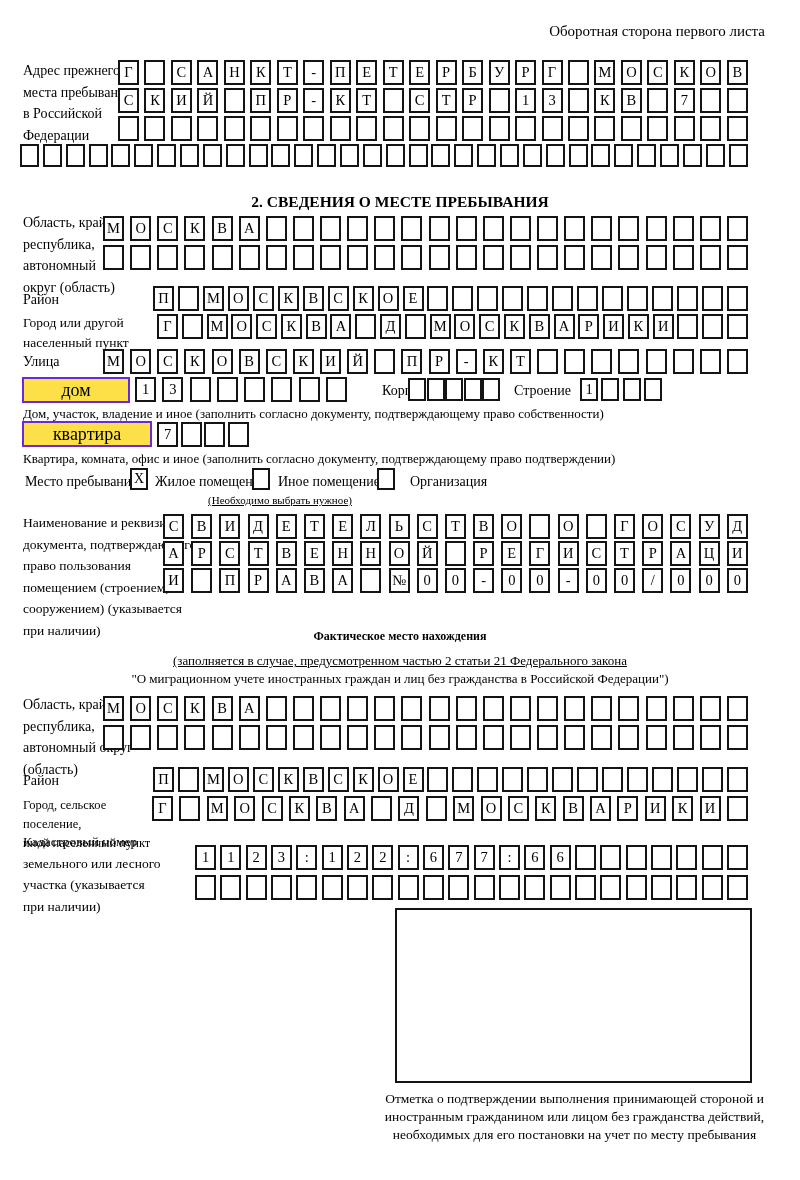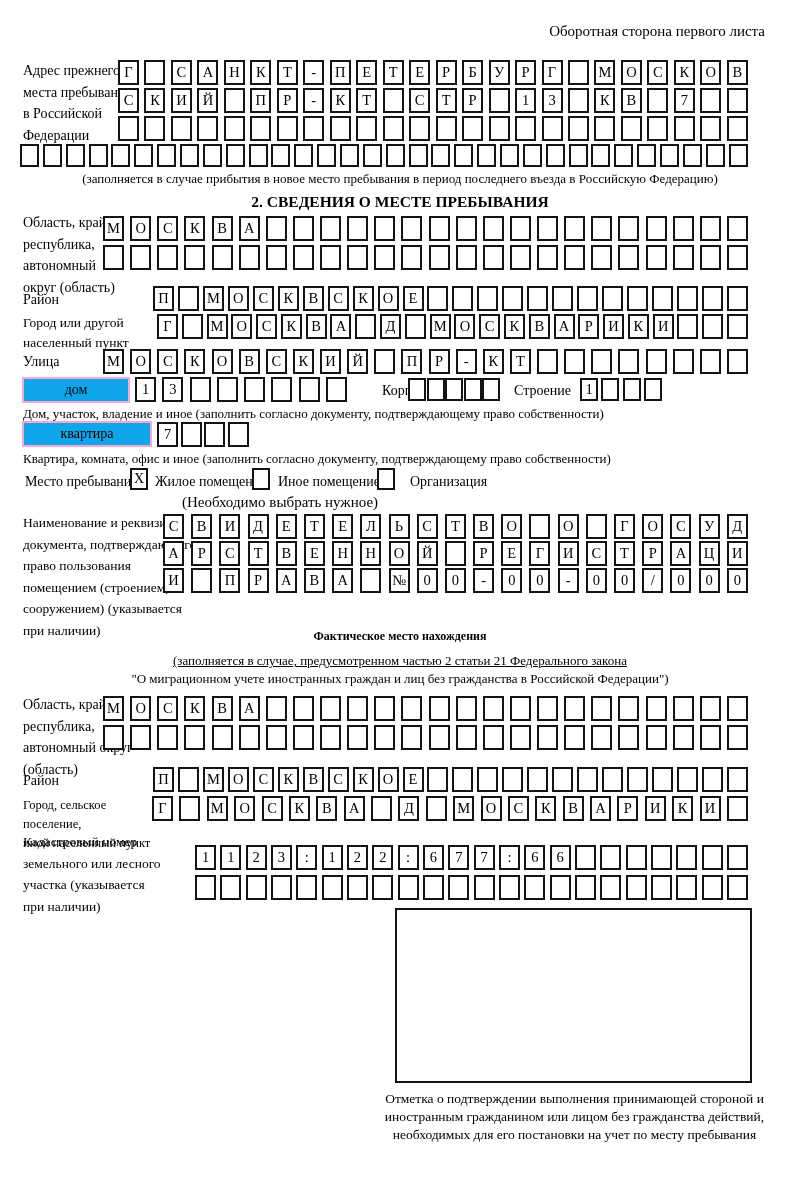--- a/index.html
+++ b/index.html
@@ -4,34 +4,34 @@
 <style>
   html,body{margin:0;padding:0;background:#fff;}
   .page{
     position:relative;width:794px;height:1180px;background:#fff;
     font-family:"Liberation Serif", serif;color:#000;overflow:hidden;
   }
   .abs{position:absolute;}
   .label{font-size:14px;line-height:21.5px;}
   .lines{white-space:pre-line;}
   .caption{font-size:13px;text-align:center;left:0;width:800px;}
-  .small-caption{font-size:15px;}
+  .small-caption{font-size:11px;text-decoration:underline;}
   .title{font-size:15.5px;font-weight:bold;text-align:center;left:0;width:800px;}
   .side-note{font-size:15px;}
   .cellrow{display:flex;justify-content:space-between;align-items:flex-start;}
   .cell{
     box-sizing:border-box;flex:0 0 21px;width:21px;height:25px;
     border:2px solid #141414;display:flex;align-items:center;justify-content:center;
     font-size:14.5px;background:#fff;
   }
   .cells-sm .cell{flex-basis:19px;width:19px;height:23px;}
   .cells-xs .cell{flex-basis:18px;width:18px;height:23px;}
   .namebox{
-    box-sizing:border-box;border:2px solid #f9a8d4;display:flex;
-    align-items:center;justify-content:center;font-size:14px;background:#0ea5e9;
+    box-sizing:border-box;border:2px solid #6d28d9;display:flex;
+    align-items:center;justify-content:center;font-size:18px;background:#fde047;
   }
   .checkbox{
     box-sizing:border-box;width:18px;height:22px;border:2px solid #141414;
     display:inline-flex;align-items:center;justify-content:center;
     font-size:14px;background:#fff;
   }
   .bigbox{box-sizing:border-box;border:2px solid #141414;background:#fff;}
   .note{font-size:13.5px;line-height:18px;text-align:center;}
 </style>
 </head>
@@ -150,21 +150,20 @@
       <span class="cell"></span>
       <span class="cell"></span>
       <span class="cell"></span>
       <span class="cell"></span>
       <span class="cell"></span>
       <span class="cell"></span>
       <span class="cell"></span>
       <span class="cell"></span>
       <span class="cell"></span>
     </div>
-  <div class="abs caption" style="top:171px;">(заполняется в случае прибытия в новое место пребывания в период последнего въезда в Российскую Федерацию)</div>
 
   <div class="abs title" style="top:193px;">2. СВЕДЕНИЯ О МЕСТЕ ПРЕБЫВАНИЯ</div>
 
   <div class="abs label lines" style="left:23px;top:212px;width:130px;">Область, край,
 республика,
 автономный
 округ (область)</div>
   <div class="abs cellrow" style="left:103px;top:216px;width:645px;">
       <span class="cell">М</span>
       <span class="cell">О</span>
@@ -331,21 +330,21 @@
     </div>
   <div class="abs caption" style="top:406px;text-align:left;left:23px;width:760px;">Дом, участок, владение и иное (заполнить согласно документу, подтверждающему право собственности)</div>
 
   <div class="abs namebox" style="left:22px;top:421px;width:130px;height:26px;">квартира</div>
   <div class="abs cellrow" style="left:157px;top:422px;width:92px;">
       <span class="cell">7</span>
       <span class="cell"></span>
       <span class="cell"></span>
       <span class="cell"></span>
     </div>
-  <div class="abs caption" style="top:451px;text-align:left;left:23px;width:760px;">Квартира, комната, офис и иное (заполнить согласно документу, подтверждающему право собственности)</div>
+  <div class="abs caption" style="top:451px;text-align:left;left:23px;width:760px;">Квартира, комната, офис и иное (заполнить согласно документу, подтверждающему право подтверждении)</div>
 
   <div class="abs label" style="left:25px;top:471px;">Место пребывания:</div>
   <span class="abs checkbox" style="left:130px;top:468px;">X</span>
   <div class="abs label" style="left:155px;top:471px;">Жилое помещение</div>
   <span class="abs checkbox" style="left:252px;top:468px;"></span>
   <div class="abs label" style="left:278px;top:471px;">Иное помещение</div>
   <span class="abs checkbox" style="left:377px;top:468px;"></span>
   <div class="abs label" style="left:410px;top:471px;">Организация</div>
   <div class="abs small-caption" style="left:150px;top:494px;width:260px;text-align:center;">(Необходимо выбрать нужное)</div>
 

